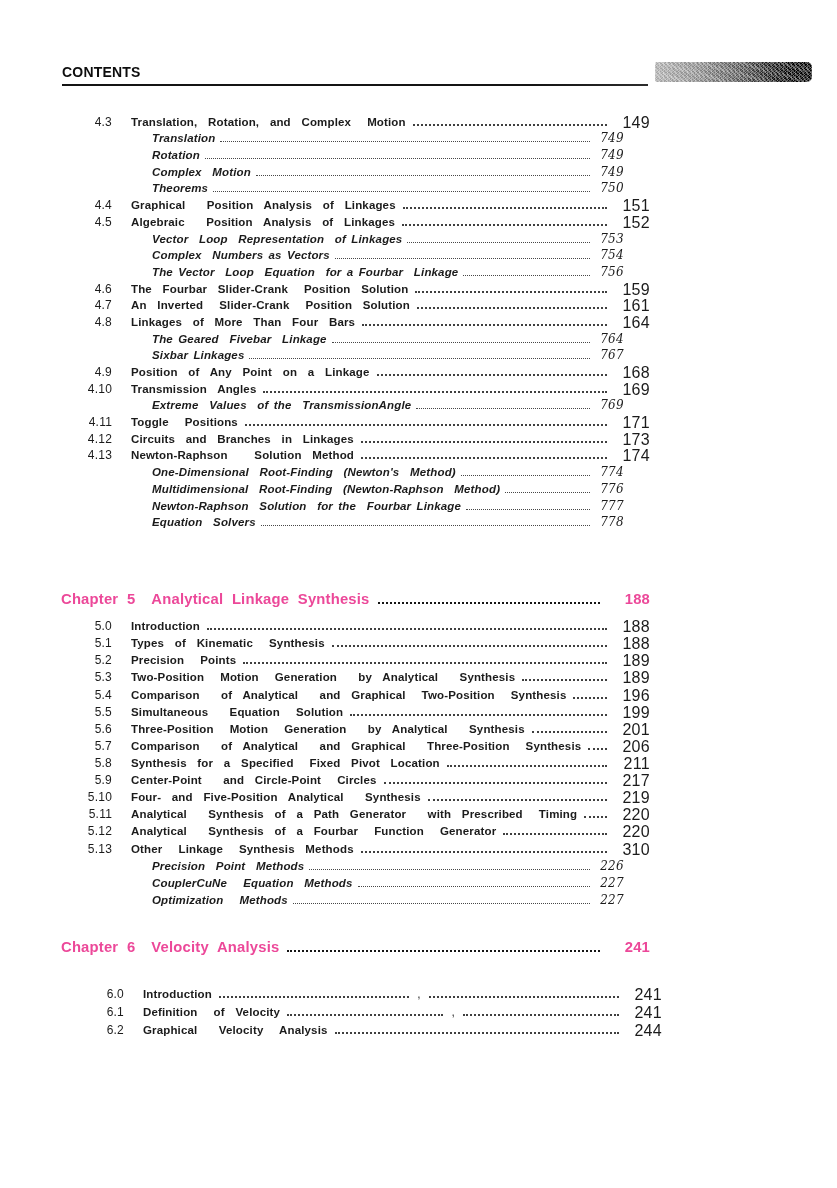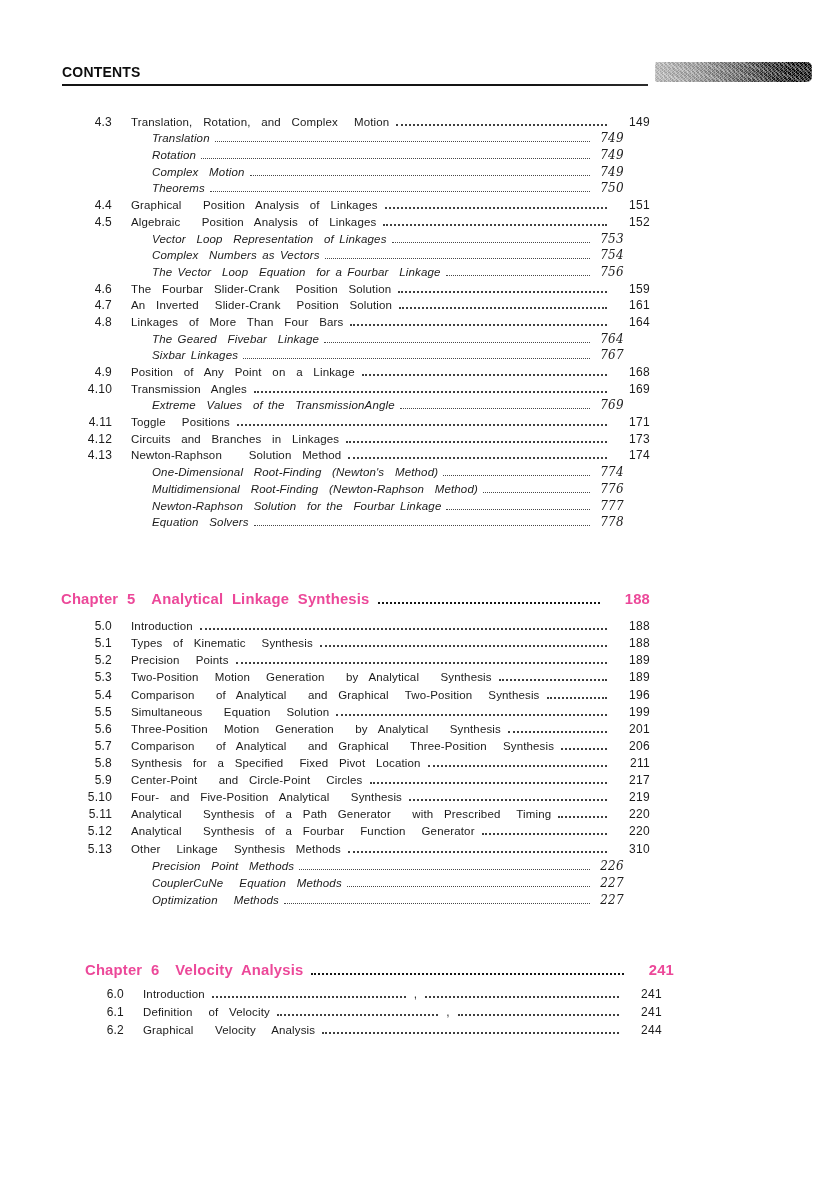--- a/index.html
+++ b/index.html
@@ -26,41 +26,41 @@
       repeating-linear-gradient(90deg, rgba(255,255,255,.18) 0 1px, rgba(0,0,0,0) 1px 4px),
       linear-gradient(to right,#a9a9a9,#8a8a8a 25%,#4f4f4f 55%,#161616 75%,#000 88%);
   }
   
   .entries{position:absolute;left:0;width:700px;}
   .row{display:flex;align-items:flex-end;margin-left:68px;width:582px;}
   .sec0 .row{height:16.7px;}
   .sec1 .row{height:17.12px;}
   .sec2 .row{height:18px;}
   .num{flex:none;width:44px;text-align:right;font-size:12px;letter-spacing:.2px;line-height:13px;margin-top:36px;}
-  .title{flex:none;margin-left:19px;font-size:11.5px;line-height:13px;white-space:pre;word-spacing:2px;letter-spacing:.15px;}
+  .title{flex:none;margin-left:19px;font-size:11.5px;line-height:13px;white-space:pre;word-spacing:2px;letter-spacing:.15px;font-weight:bold;}
   .leader{flex:1;height:0;border-bottom:2px dotted #3f3f3f;margin:0 7px 3px 7px;min-width:8px;}
-  .page-num{flex:none;width:36px;text-align:right;font-size:12px;line-height:13px;letter-spacing:.3px;}
+  .page-num{flex:none;width:36px;text-align:right;font-size:16px;line-height:13px;letter-spacing:.3px;}
   .comma{flex:none;font-size:12px;line-height:12px;margin:0 1px 1px 1px;color:#333;}
   
   .row.sub{width:556px;justify-content:space-between;}
   .row.sub .title{margin-left:84px;font-style:italic;}
   .row.sub .leader{border-bottom:1.7px dotted #474747;margin:0 4px 3px 5px;}
   .row.sub .page-num{width:30px;font-style:italic;font-family:"DejaVu Serif",serif;font-size:12px;}
   
   .ch-heading{position:absolute;left:61px;width:589px;display:flex;align-items:flex-end;height:20px;}
   .ch-label,.ch-title,.ch-page{font-weight:bold;font-size:14.8px;line-height:17px;white-space:pre;letter-spacing:.2px;color:#ec4899;}
   .ch-title{margin-left:16px;flex:none;}
   .ch-label{flex:none;}
   .ch-page{flex:none;width:42px;text-align:right;}
   .ch-heading .leader{border-bottom:2.7px dotted #141414;margin:0 8px 4px 8px;}
   
   #sec0-entries{top:112px;}
   #sec1-heading{top:588px;}
   #sec1-entries{top:616px;}
-  #sec2-heading{top:959px;margin-left:24px;}
+  #sec2-heading{top:936px;}
   #sec2-entries{top:983px;padding-left:12px;}
 </style>
 </head>
 <body>
 
 <div class="contents-title">CONTENTS</div>
 <div class="header-rule"></div>
 <div class="scan-smudge"></div>
 
 <div class="entries sec0" id="sec0-entries">

